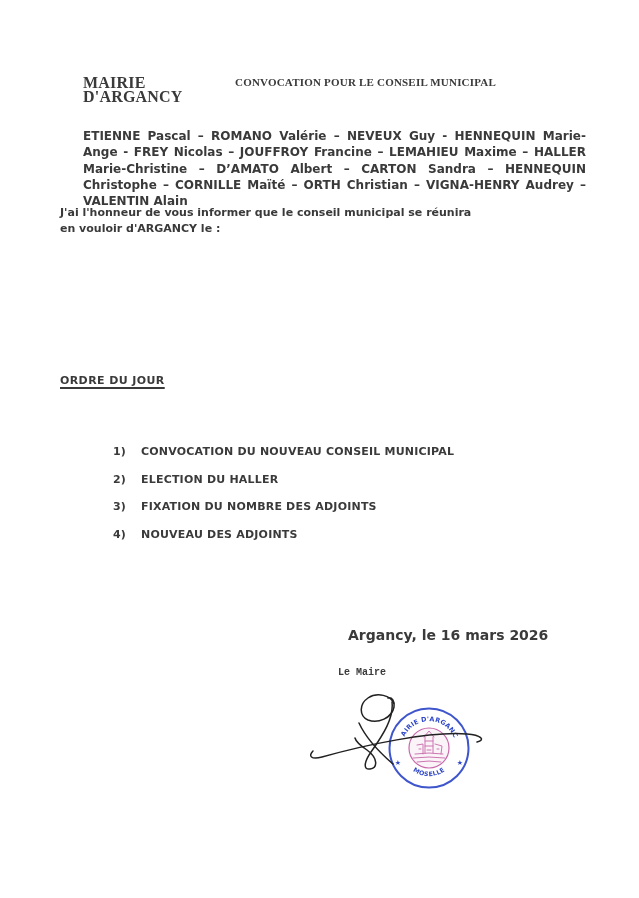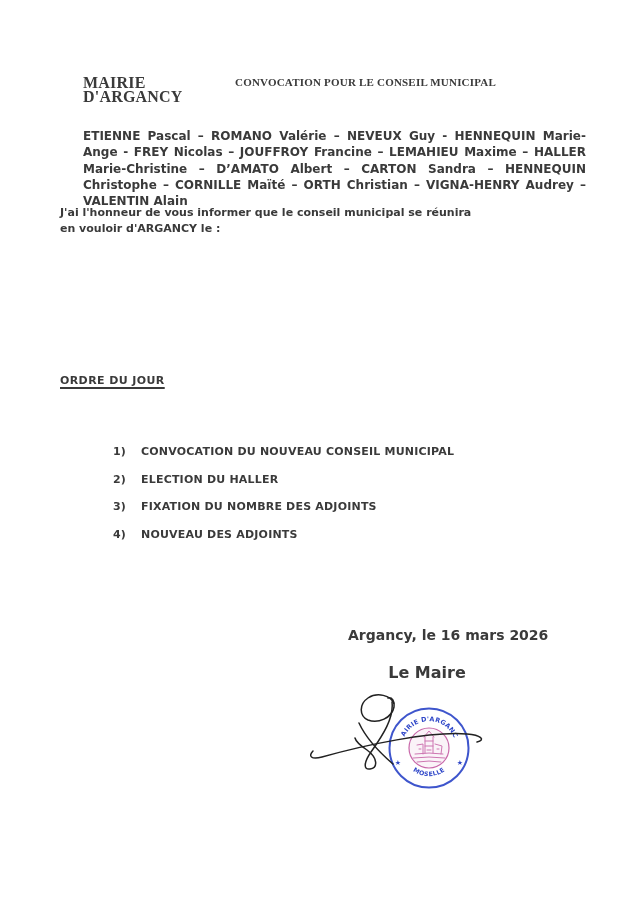--- a/index.html
+++ b/index.html
@@ -51,21 +51,21 @@
   
   .agenda { left: 113px; top: 445px; font-size: 11px; }
   .agenda-row { display: flex; margin-bottom: 13.5px; line-height: 14px; }
   .agenda-num { width: 28px; flex: 0 0 28px; }
   .agenda-label { letter-spacing: 0.2px; }
 
   
   .dateline { left: 348px; top: 627px; font-size: 14px; text-align: center; }
   .sig-block {
     left: 338px; top: 665px; width: 178px;
-    text-align: center; font-size: 16px; line-height: 15.5px;
+    text-align: left; font-size: 10px; line-height: 15.5px; font-family: Liberation Mono, monospace;
   }
 
   .sig-art { left: 295px; top: 690px; }
 </style>
 </head>
 <body>
 
 <div class="page">
 
   <div class="abs office">

